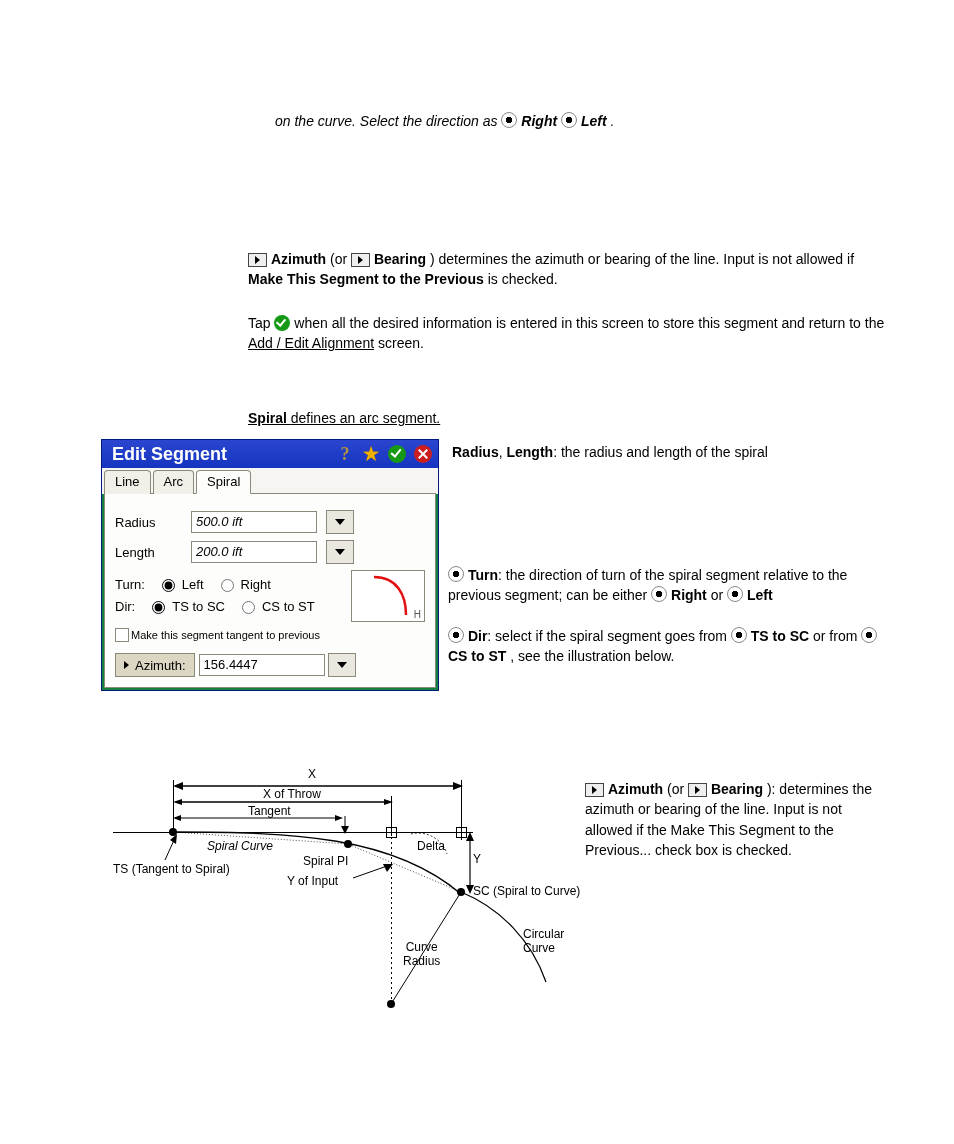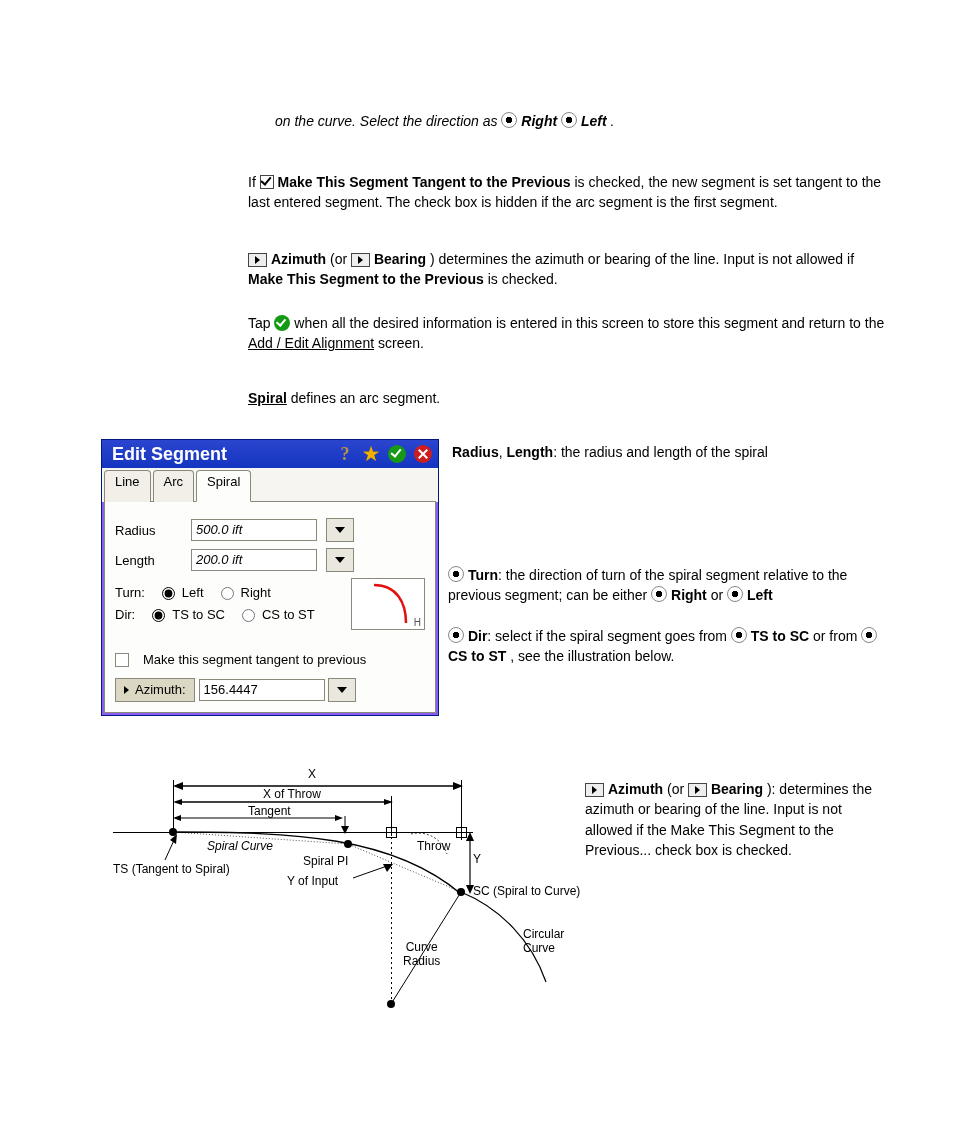--- a/index.html
+++ b/index.html
@@ -36,21 +36,21 @@
   .ico-done {
     width: 16px; height: 16px; border-radius: 50%; background: #169a16;
     display: inline-block; vertical-align: -3px; position: relative;
   }
   .ico-done::after {
     content: ''; position: absolute; left: 4px; top: 2px; width: 4px; height: 7px;
     border: solid #fff; border-width: 0 2.5px 2.5px 0; transform: rotate(40deg);
   }
 
   
-  .dlg { width: 336px; border: 1px solid #001a80; background: #8b5cf6; }
+  .dlg { width: 336px; border: 1px solid #001a80; background: #15803d; }
   .dlg-title {
     display: flex; align-items: center; height: 28px; padding: 0 4px 0 10px;
     background: linear-gradient(#2b45cf, #1435c0); color: #fff;
     font-family: Tahoma, Arial, sans-serif; font-size: 18px; font-weight: bold;
   }
   .dlg-title .spacer { flex: 1; }
   .title-ico { width: 22px; height: 22px; margin-left: 4px; display: flex; align-items: center; justify-content: center; }
   .ti-help { font-family: Georgia, serif; color: #b59240; font-size: 18px; font-weight: bold; }
   .ti-star { color: #f0b100; font-size: 18px; text-shadow: 0 0 1px #936b00; }
   .ti-done { width: 18px; height: 18px; border-radius: 50%; background: #169a16; position: relative; }
@@ -60,21 +60,21 @@
   }
   .ti-close { width: 18px; height: 18px; border-radius: 50%; background: #cc1e1e; position: relative; }
   .ti-close::before, .ti-close::after {
     content:''; position:absolute; left:8px; top:3px; width:2px; height:12px; background:#fff;
   }
   .ti-close::before { transform: rotate(45deg); } .ti-close::after { transform: rotate(-45deg); }
 
   .tabs { display: flex; padding: 2px 0 0 2px; background: #f6f5f1; font-size: 13px;}
   .tab {
     border: 1px solid #8a8a7a; border-bottom: none; border-radius: 4px 4px 0 0;
-    padding: 3px 10px 12px; margin-right: 2px; background: #f1efe8; color: #000;
+    padding: 3px 10px 4px; margin-right: 2px; background: #f1efe8; color: #000;
   }
   .tab.active { background: #fdfdfb; border-bottom: 1px solid #fdfdfb; position: relative; z-index: 2;}
   .tab-body {
     border: 1px solid #8a8a7a; background: #fdfdfb; margin: -1px 2px 2px 2px; padding: 10px;
     font-family: Tahoma, Arial, sans-serif; font-size: 13px;
   }
   .fld-row { display: flex; align-items: center; gap: 10px; margin: 6px 0; }
   .fld-row label { width: 66px; display: inline-block; }
   .txt {
     border: 1px solid #8a8a7a; height: 20px; line-height: 20px; padding: 0 4px;
@@ -98,21 +98,21 @@
   }
   .thumb svg { width:100%; height:100%; }
   .thumb .h { position:absolute; right:3px; bottom:1px; font-size:10px; color:#555;}
   .az-row { display:flex; align-items:center; gap:4px; margin-top:8px;}
   .az-btn {
     display:flex; align-items:center; gap:6px; border:1px solid #8a8a7a; background:#dcd7c2;
     height:22px; padding:0 8px; font-size:13px;
   }
   .az-btn .tri { width:0; height:0; border-left:5px solid #000; border-top:4px solid transparent; border-bottom:4px solid transparent;}
 
-  .chkbox { display:inline-flex; align-items:center; gap:14px; font-size:13px; margin-top:22px;}
+  .chkbox { display:inline-flex; align-items:center; gap:2px; font-size:11px; margin-top:6px;}
   .chkbox .box { width:12px; height:12px; border:1px solid #8a8a7a; background:#fff; }
 
   
   .diagram { position: relative; width: 470px; height: 260px; font-size: 12px; font-family: Arial, sans-serif; }
   .dline { position:absolute; background:#000; }
   .dtxt { position:absolute; white-space:nowrap; }
   .dot { position:absolute; width:8px; height:8px; background:#000; border-radius:50%; transform:translate(-4px,-4px);}
   .sq { position:absolute; width:9px; height:9px; border:1px solid #000; transform:translate(-5px,-5px);}
 </style>
 </head>
@@ -123,26 +123,20 @@
   <div class="abs line-h" style="left:275px; top:111px; width:610px;font-style:italic;">
     <span> on the curve. Select the direction as </span>
     <span class="ico-radio"></span>
     <b>Right</b>
     <span> </span>
     <span class="ico-radio"></span>
     <b>Left</b>
     <span>.</span>
   </div>
 
-  <div class="abs line-h" style="left:248px; top:172px; width:640px;">
-    <span>If </span>
-    <span class="ico-checkbox"></span>
-    <b>Make This Segment Tangent to the Previous</b>
-    <span> is checked, the new segment is set tangent to the last entered segment. The check box is hidden if the arc segment is the first segment.</span>
-  </div>
 
   <div class="abs line-h" style="left:248px; top:249px; width:640px;">
     <span class="ico-drop">
         <span class="tri"></span>
       </span>
     <b>Azimuth</b>
     <span> (or </span>
     <span class="ico-drop">
         <span class="tri"></span>
       </span>
@@ -153,21 +147,21 @@
   </div>
 
   <div class="abs line-h" style="left:248px; top:313px; width:640px;">
     <span>Tap </span>
     <span class="ico-done"></span>
     <span> when all the desired information is entered in this screen to store this segment and return to the </span>
     <span style="text-decoration: underline;">Add / Edit Alignment</span>
     <span> screen.</span>
   </div>
 
-  <div class="abs line-h" style="left:248px; top:388px;">
+  <div class="abs line-h" style="left:248px; top:408px;text-decoration:underline;">
     <span style="text-decoration: underline; font-weight: bold;">Spiral</span>
     <span> defines an arc segment.</span>
   </div>
 
   <div class="abs dlg" style="left:101px; top:439px;">
     <div class="dlg-title">
       <span>Edit Segment</span>
       <span class="spacer"></span>
       <span class="title-ico ti-help">?</span>
       <span class="title-ico ti-star">★</span>
@@ -361,21 +355,21 @@
 
     <svg class="abs" style="left:294px; top:60px; width:44px; height:26px;" viewBox="0 0 44 26">
        <path d="M4 2 A 30 30 0 0 1 40 22" stroke="#000" stroke-width="0.8" fill="none" stroke-dasharray="2 2"></path>
     </svg>
 
     <div class="dtxt" style="left:94px; top:67px; font-style:italic;">Spiral Curve</div>
     <div class="dtxt" style="left:190px; top:82px;">Spiral PI</div>
     <div class="dtxt" style="left:0px; top:90px;">TS (Tangent to Spiral)</div>
     <div class="dtxt" style="left:174px; top:102px;">Y of Input</div>
     <div class="dtxt" style="left:360px; top:112px;">SC (Spiral to Curve)</div>
-    <div class="dtxt" style="left:304px; top:67px;">Throw</div>
+    <div class="dtxt" style="left:304px; top:67px;">Delta</div>
     <div class="dtxt" style="left:360px; top:80px;">Y</div>
     <div class="dtxt" style="left:290px; top:168px; white-space:pre; text-align:center;">Curve
 Radius</div>
     <div class="dtxt" style="left:410px; top:155px; white-space:pre;">Circular
 Curve</div>
 
     <svg class="abs" style="left:48px; top:62px; width:20px; height:30px;" viewBox="0 0 20 30">
       <line x1="4" y1="26" x2="14" y2="4" stroke="#000"></line>
       <polygon points="16,0 9,6 15,10" fill="#000"></polygon>
     </svg>

